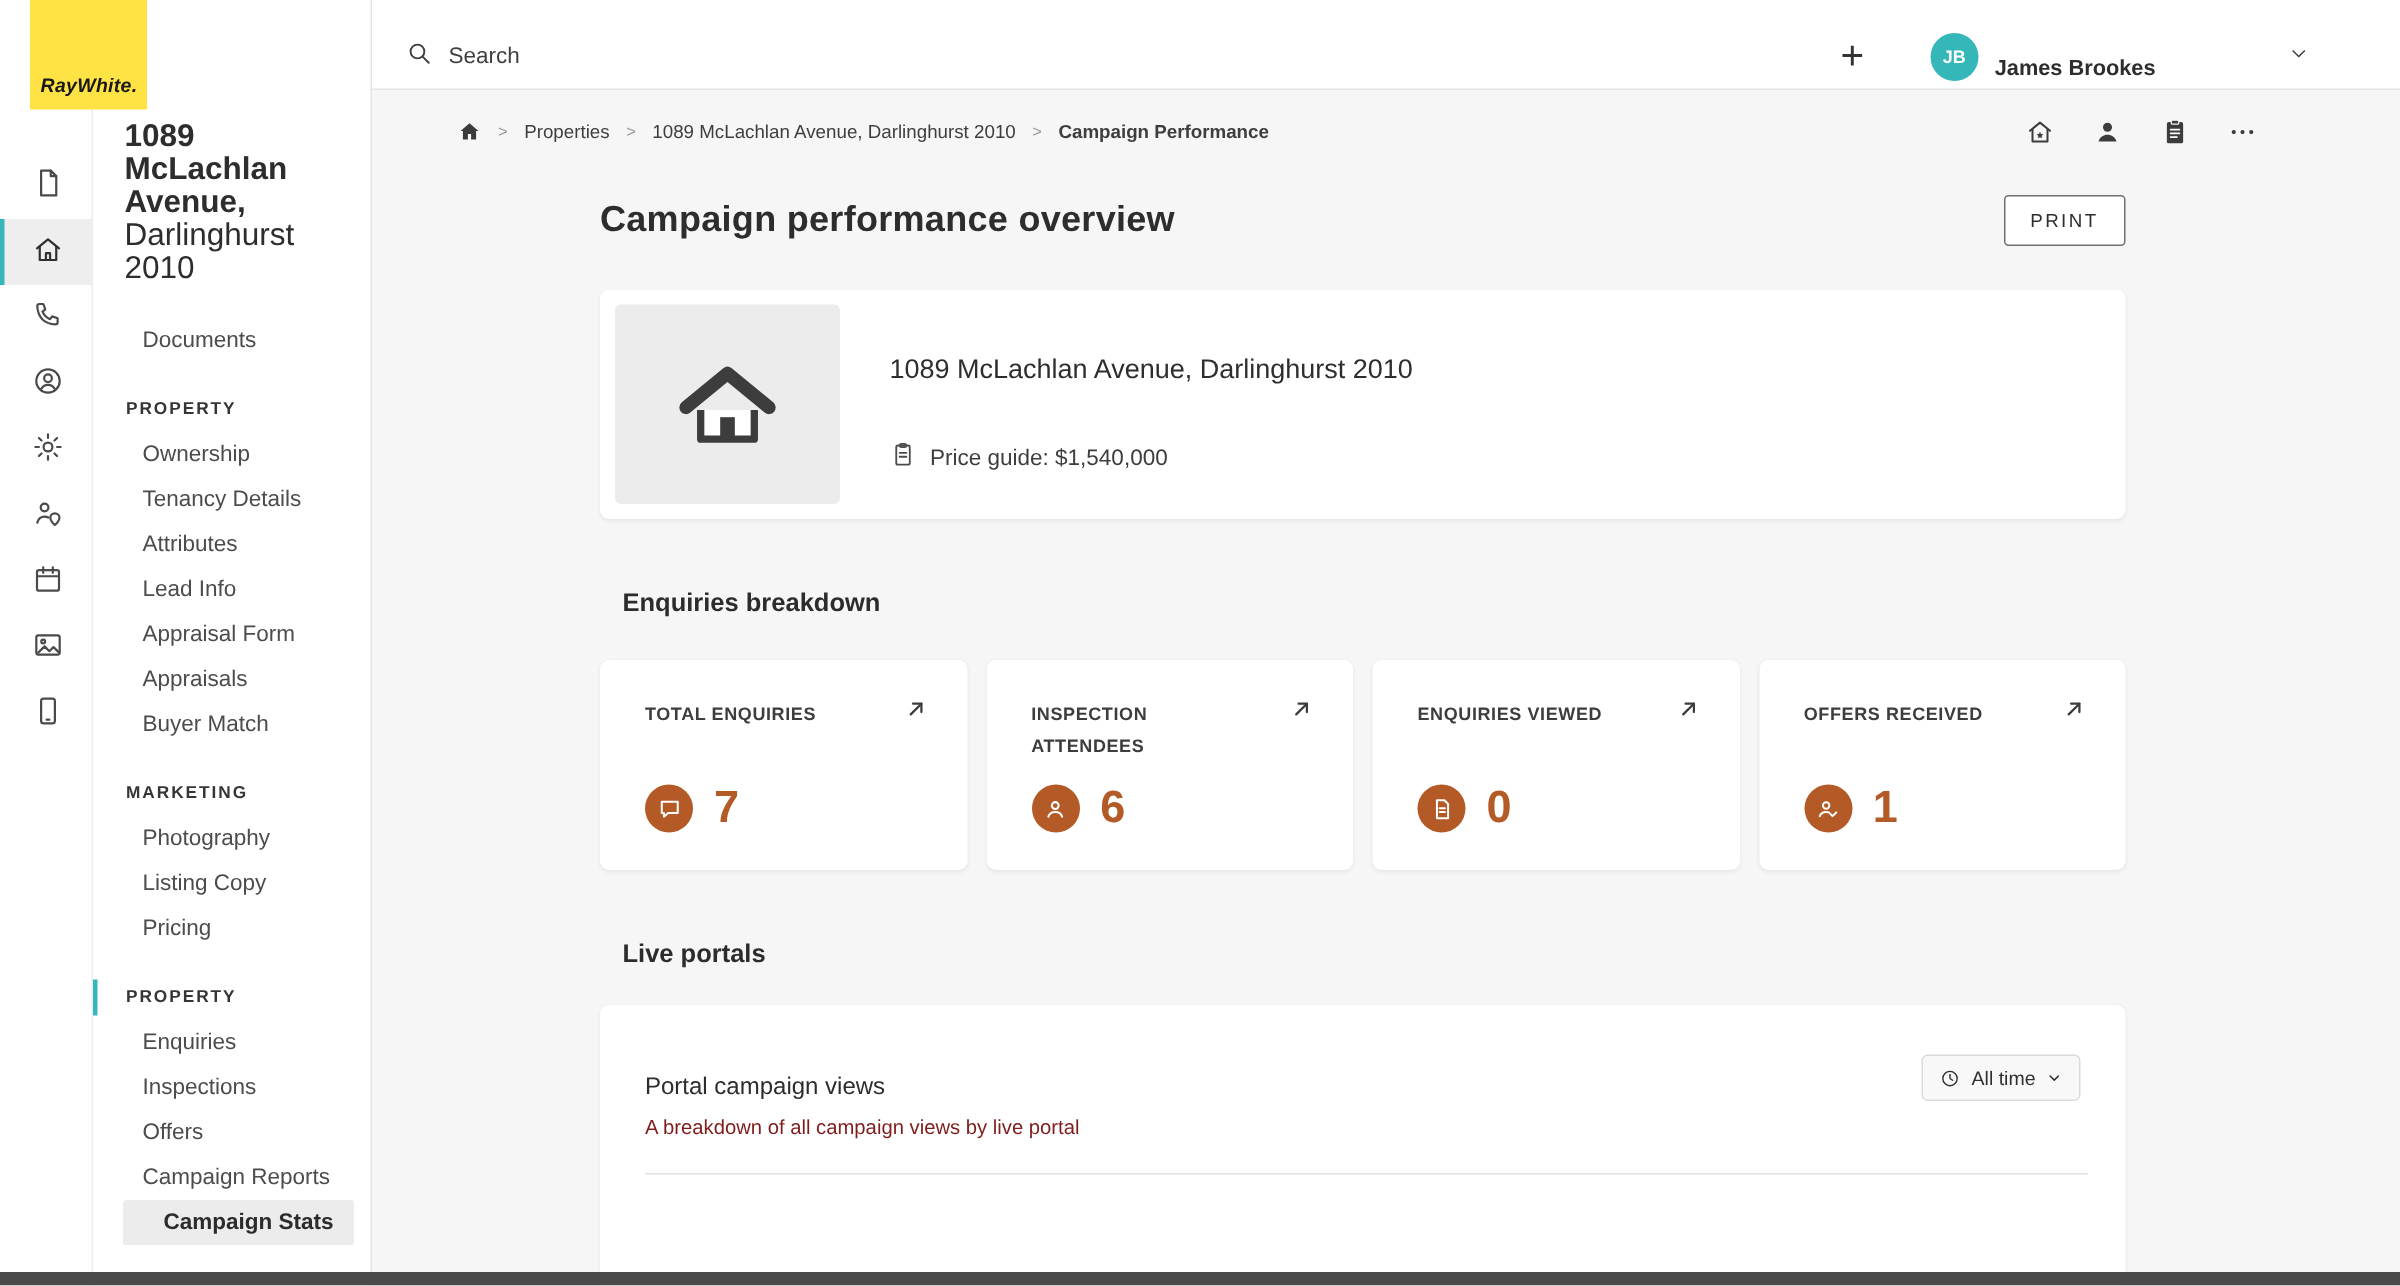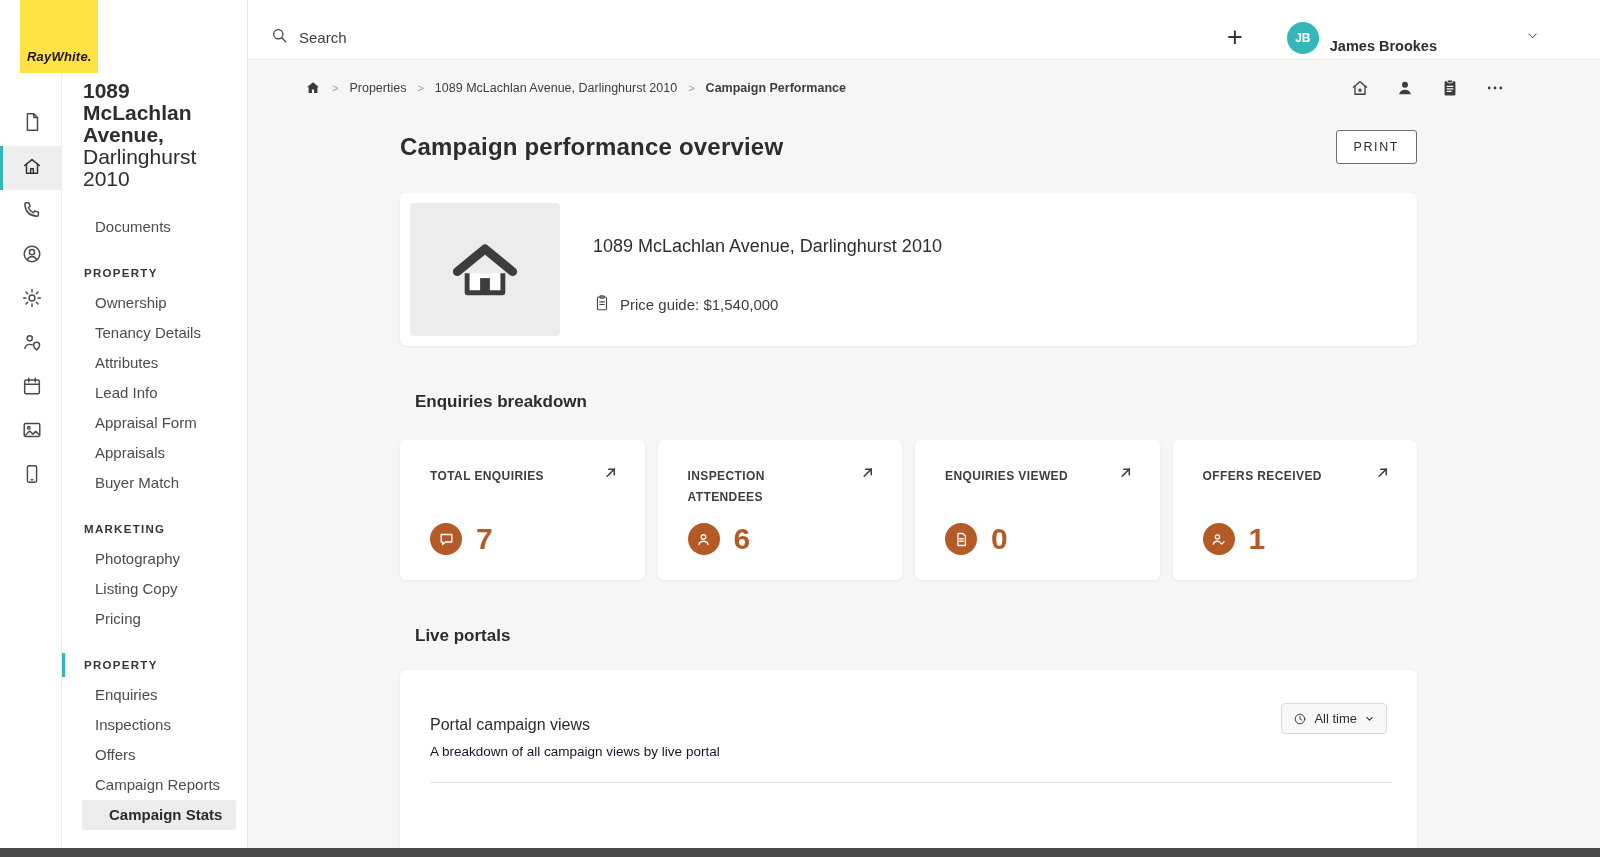--- a/index.html
+++ b/index.html
@@ -89,21 +89,21 @@
   .stat-arrow { position:absolute; top:24px; right:24px; cursor:pointer; color:#3c3c3c; }
   .stat-arrow svg { width:19px; height:19px; display:block; }
   .stat-valrow { position:absolute; left:30px; bottom:24px; display:flex; align-items:center; gap:14px; }
   .stat-circle { width:32px; height:32px; border-radius:50%; background:#b45a27; color:#fff;
                  display:flex; align-items:center; justify-content:center; }
   .stat-circle svg { width:17px; height:17px; }
   .stat-value { font-size:30px; font-weight:700; color:#b45a27; }
 
   .portal-card { margin-top:24px; height:260px; position:relative; padding:46px 25px 0 30px; }
   .portal-title { font-size:16px; font-weight:500; color:#2d2d2d; }
-  .portal-sub { margin-top:10px; font-size:13.5px; color:#0f172a; }
+  .portal-sub { margin-top:10px; font-size:13.5px; color:#7f1d1d; }
   .portal-divider { margin-top:23px; border-bottom:1px solid #e3e3e3; }
   .time-pill { position:absolute; top:33px; right:30px; display:flex; align-items:center; gap:7px;
                background:#f8f8f8; border:1px solid #dadada; border-radius:4px; padding:7px 11px;
                font-size:13px; color:#2f2f2f; cursor:pointer; }
   .time-pill svg { width:14px; height:14px; display:block; }
   .pill-chev svg { width:11px; height:11px; }
 
   .bottom-edge { position:absolute; left:0; right:0; bottom:0; height:9px; background:#4a4a4a; z-index:10; }
 
   .icon-stroke { fill:none; stroke:currentColor; stroke-width:1.6; stroke-linecap:round; stroke-linejoin:round; }

